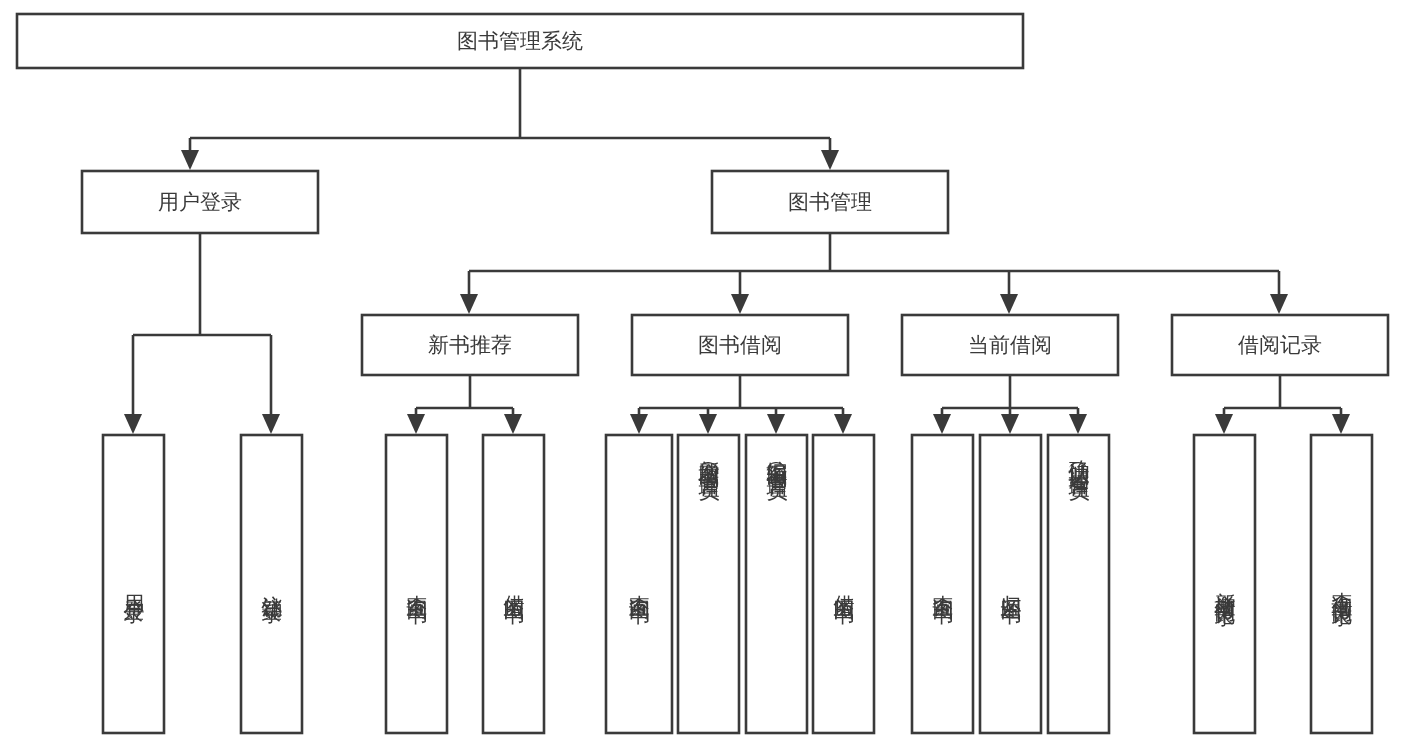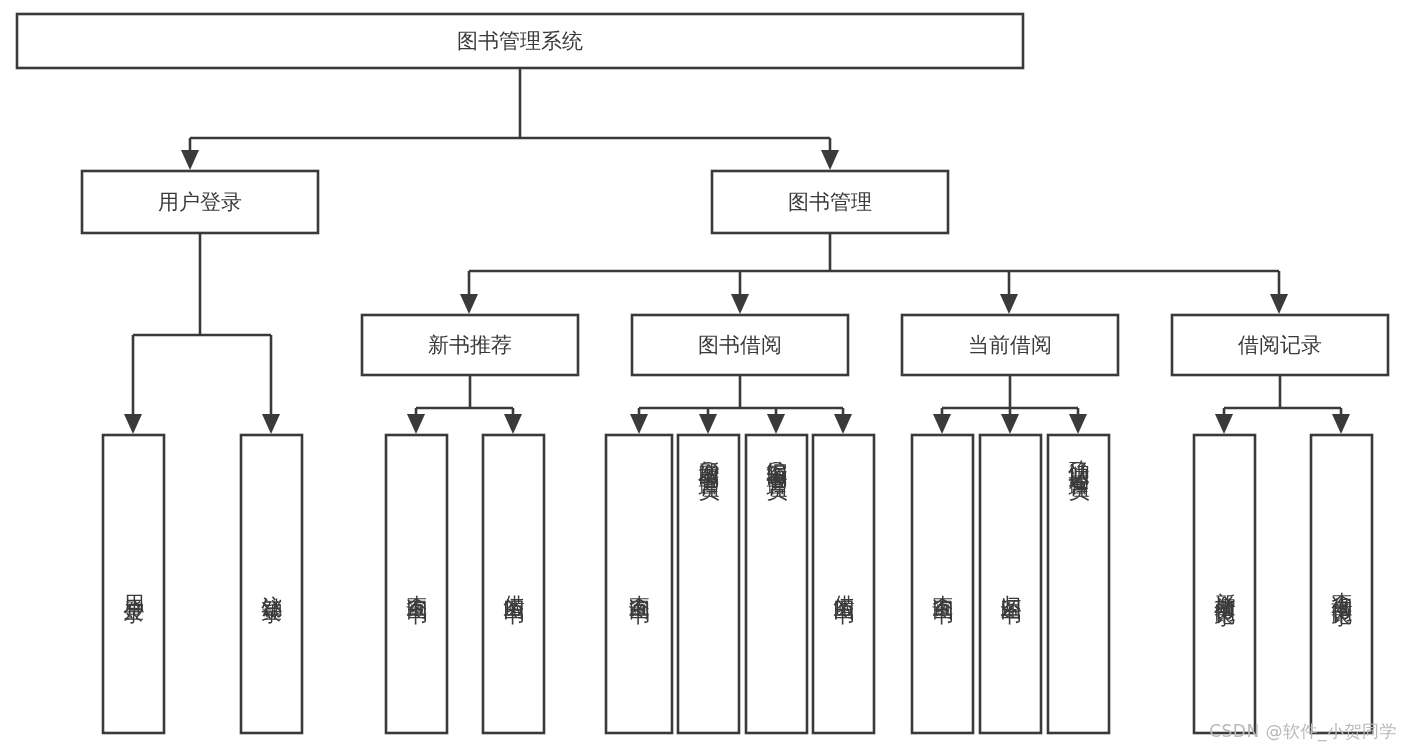--- a/index.html
+++ b/index.html
@@ -251,15 +251,14 @@
     <span class="vlabel">确认归还（管理员）</span>
   </div>
 
   <div class="vlabel-wrap center-v" style="left:1194px; top:435px; width:61px; height:298px;">
     <span class="vlabel">新增借阅记录</span>
   </div>
   <div class="vlabel-wrap center-v" style="left:1311px; top:435px; width:61px; height:298px;">
     <span class="vlabel">查询借阅记录</span>
   </div>
 
-  <div class="watermark">CSDN @软件_小贺同学</div>
 
 </div>
 
 </body></html>

